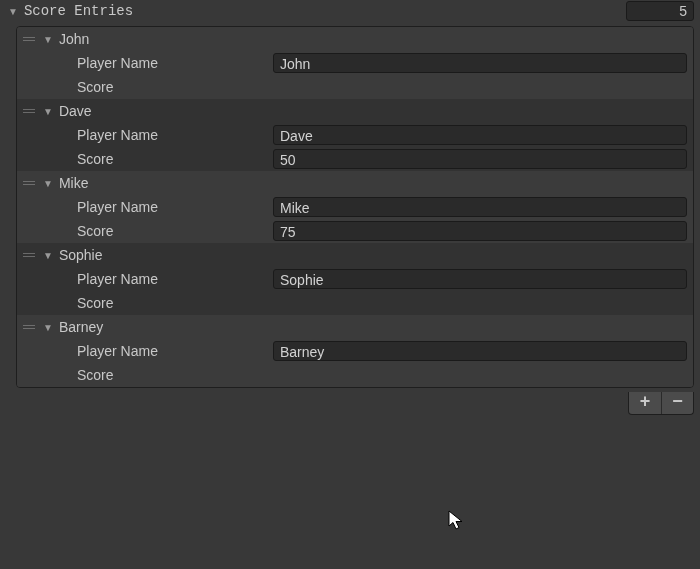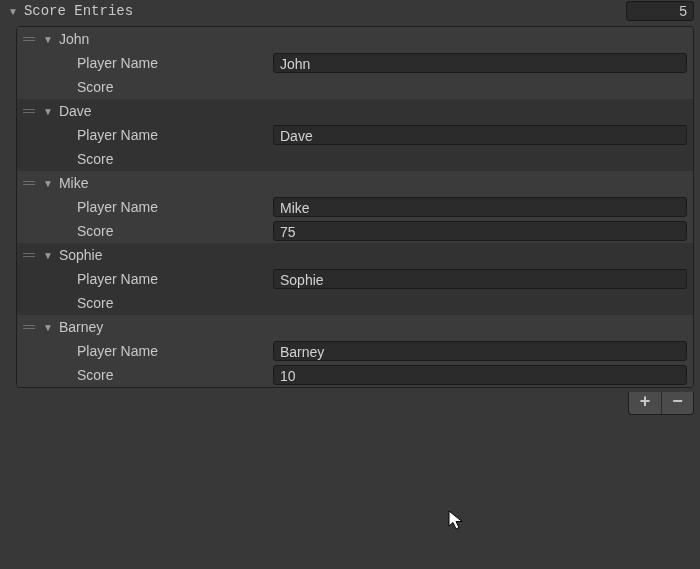--- a/index.html
+++ b/index.html
@@ -173,20 +173,21 @@
       </span>
       <span class="entry-foldout">▼</span>
       <span class="entry-name">Dave</span>
     </div>
     <div class="field-row">
       <span class="field-label">Player Name</span>
       <input class="text-input" value="Dave" style="">
     </div>
     <div class="field-row">
       <span class="field-label">Score</span>
+      <input class="text-input" value="50" style="">
     </div>
   </div>
       <div class="entry">
     <div class="entry-header">
       <span class="drag-handle">
         <span class="bar"></span>
             <span class="bar"></span>
       </span>
       <span class="entry-foldout">▼</span>
       <span class="entry-name">Mike</span>
@@ -225,21 +226,20 @@
       </span>
       <span class="entry-foldout">▼</span>
       <span class="entry-name">Barney</span>
     </div>
     <div class="field-row">
       <span class="field-label">Player Name</span>
       <input class="text-input" value="Barney" style="">
     </div>
     <div class="field-row">
       <span class="field-label">Score</span>
-      <input class="text-input" value="10" style="">
     </div>
   </div>
     </div>
 
   <div class="list-footer">
     <div class="footer-buttons">
       <div class="footer-btn">+</div>
       <div class="footer-btn">−</div>
     </div>
   </div>

